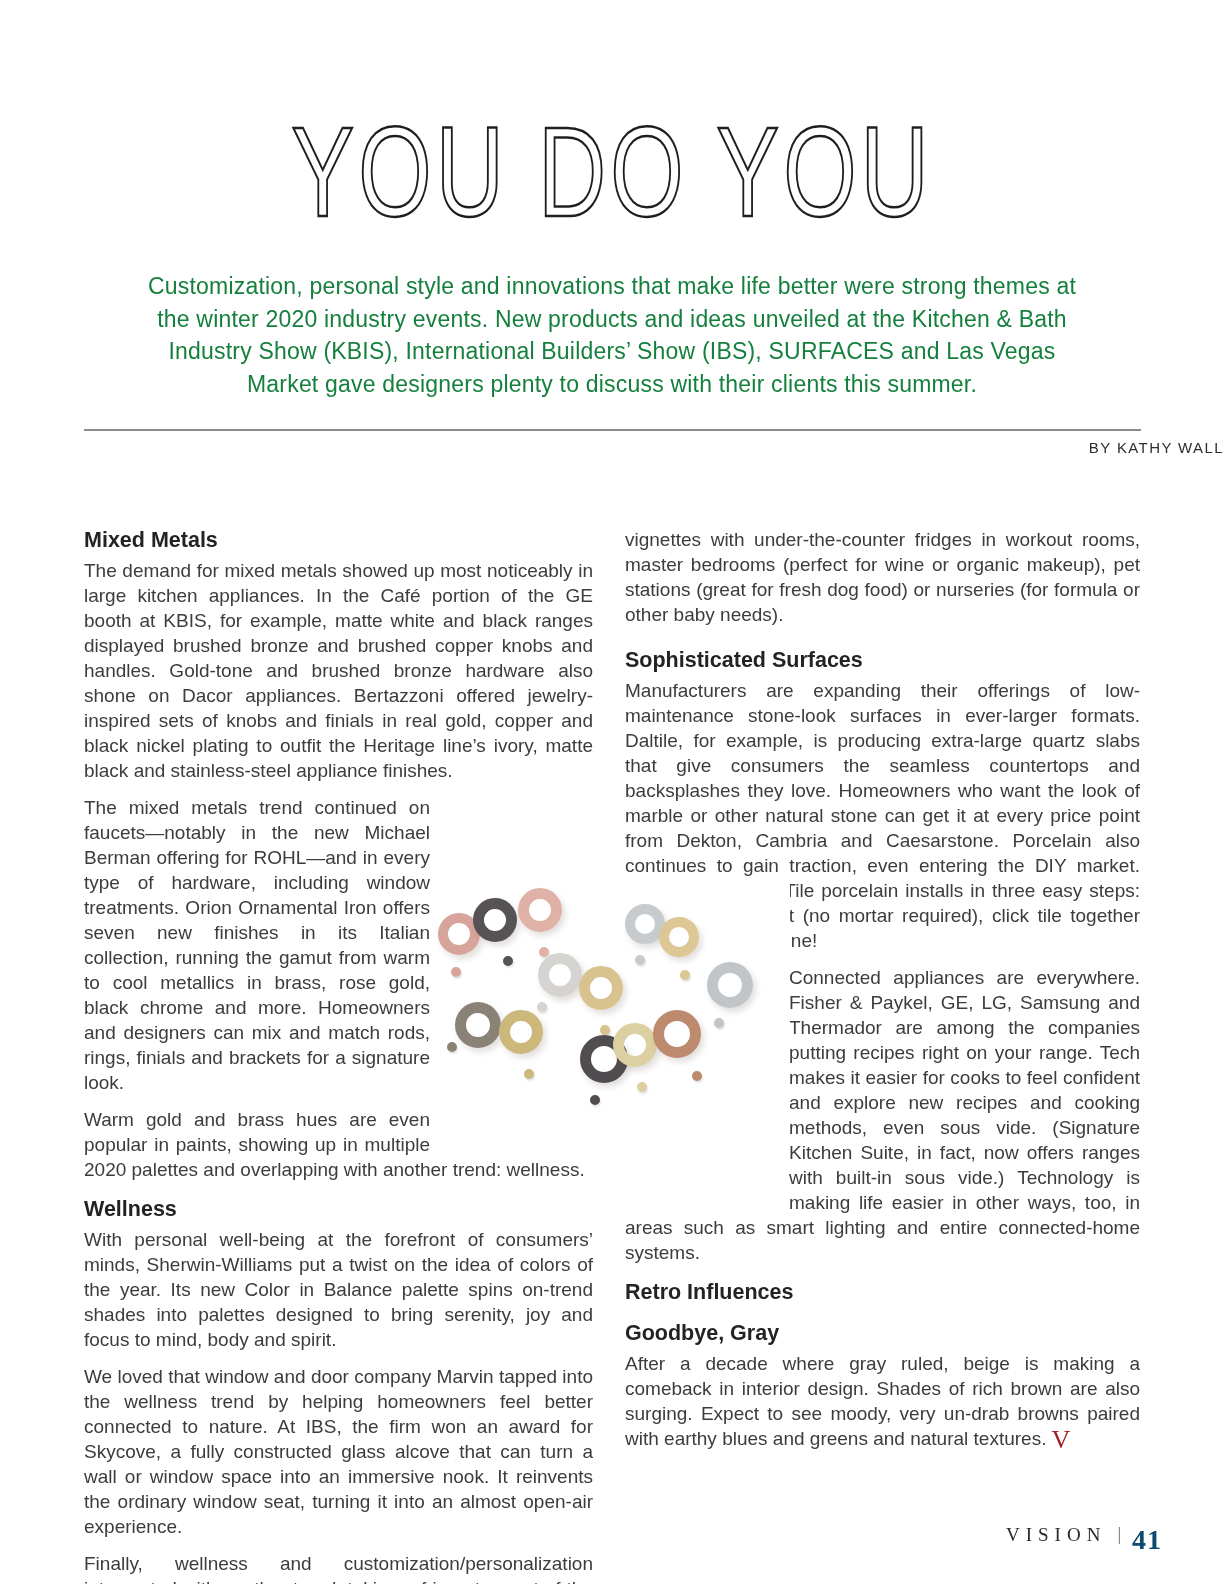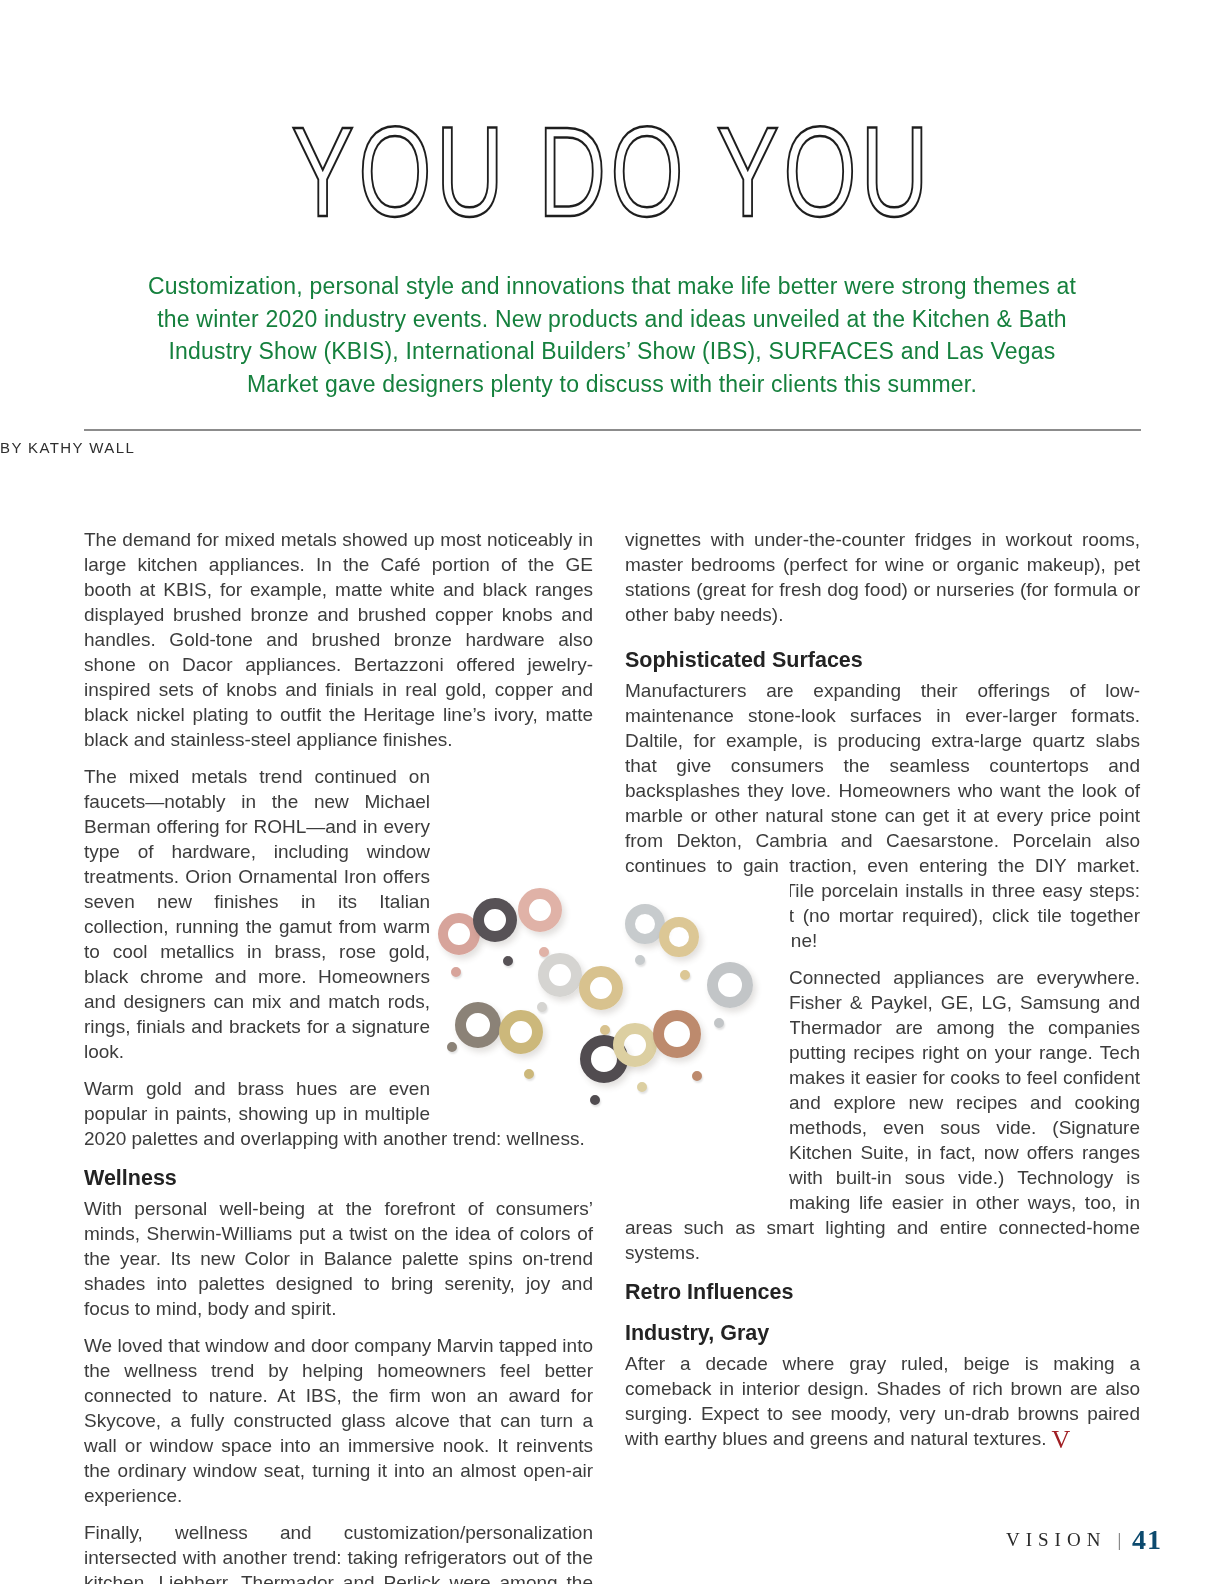--- a/index.html
+++ b/index.html
@@ -55,21 +55,21 @@
     left: 84px;
     width: 1057px;
     height: 2px;
     background: #8c8c8c;
   }
   .byline {
     position: absolute;
     top: 439px;
     left: 0;
     width: 100%;
-    text-align: left;
+    text-align: right;
     font-size: 15px;
     letter-spacing: 1.4px;
     color: #2e2e2e;
   }
 
   
   .col {
     position: absolute;
     top: 527px;
     color: #3c3c3c;
@@ -152,21 +152,21 @@
     line-height: 19px;
     color: #a01e23;
     margin-left: 5px;
     vertical-align: -3px;
   }
   .footer {
     position: absolute;
     top: 1524px;
     right: 62px;
     display: flex;
-    align-items: center;
+    align-items: flex-start;
     gap: 11px;
   }
   .footer .brand {
     font-family: "Liberation Serif", serif;
     font-size: 19px;
     letter-spacing: 6px;
     color: #2a2a2a;
   }
   .footer .sep {
     font-family: "Liberation Serif", serif;
@@ -188,20 +188,21 @@
 
   <h1 class="article-title">YOU DO YOU</h1>
 
   <p class="deck">Customization, personal style and innovations that make life better were strong themes at the winter 2020 industry events. New products and ideas unveiled at the Kitchen &amp; Bath Industry Show (KBIS), International Builders’ Show (IBS), SURFACES and Las Vegas Market gave designers plenty to discuss with their clients this summer.</p>
 
   <div class="rule"></div>
 
   <div class="byline">BY KATHY WALL</div>
 
   <div class="col col-left">
+    <h3 class="first">Mixed Metals</h3>
     <p>
       <span>The demand for mixed metals showed up most noticeably in large kitchen appliances. In the Café portion of the GE booth at KBIS, for example, matte white and black ranges displayed brushed bronze and brushed copper knobs and handles. Gold-tone and brushed bronze hardware also shone on Dacor appliances. Bertazzoni offered jewelry-inspired sets of knobs and finials in real gold, copper and black nickel plating to outfit the Heritage line’s ivory, matte black and stainless-steel appliance finishes.</span>
     </p>
     <p>
       <span class="spacer-l"></span>
       <span>The mixed metals trend continued on faucets—notably in the new Michael Berman offering for ROHL—and in every type of hardware, including window treatments. Orion Ornamental Iron offers seven new finishes in its Italian collection, running the gamut from warm to cool metallics in brass, rose gold, black chrome and more. Homeowners and designers can mix and match rods, rings, finials and brackets for a signature look.</span>
     </p>
     <p>
       <span>Warm gold and brass hues are even popular in paints, showing up in multiple 2020 palettes and overlapping with another trend: wellness.</span>
     </p>
@@ -223,21 +224,21 @@
     </p>
     <h3 class="spaced">Sophisticated Surfaces</h3>
     <p>
       <span>Manufacturers are expanding their offerings of low-maintenance stone-look surfaces in ever-larger formats. Daltile, for example, is producing extra-large quartz slabs that give consumers the seamless countertops and backsplashes they love. Homeowners who want the look of marble or other natural stone can get it at every price point from Dekton, Cambria and Caesarstone. Porcelain also continues to gain traction, even entering the DIY market. Daltile’s new RevoTile porcelain installs in three easy steps: place underlayment (no mortar required), click tile together and apply grout. Done!</span>
     </p>
     <div class="spacer-r"></div>
     <p>
       <span>Connected appliances are everywhere. Fisher &amp; Paykel, GE, LG, Samsung and Thermador are among the companies putting recipes right on your range. Tech makes it easier for cooks to feel confident and explore new recipes and cooking methods, even sous vide. (Signature Kitchen Suite, in fact, now offers ranges with built-in sous vide.) Technology is making life easier in other ways, too, in areas such as smart lighting and entire connected-home systems.</span>
     </p>
     <h3>Retro Influences</h3>
-    <h3>Industry, Gray</h3>
+    <h3>Goodbye, Gray</h3>
     <p>
       <span>After a decade where gray ruled, beige is making a comeback in interior design. Shades of rich brown are also surging. Expect to see moody, very un-drab browns paired with earthy blues and greens and natural textures.</span><span class="endmark">V</span>
     </p>
   </div>
 
   <div class="photo">
       <div class="ring" style="left: 1px; top: 37px; height: 42px; width: 42px; border-width: 10px; border-color: rgb(215, 164, 155); z-index: 1;">
         <div class="eyelet" style="left: 3.45897px; top: 43.8756px; border-color: rgb(215, 164, 155);"></div>
       </div>
       <div class="ring" style="left: 36px; top: 22px; height: 44px; width: 44px; border-width: 11px; border-color: rgb(87, 82, 86); z-index: 2;">

